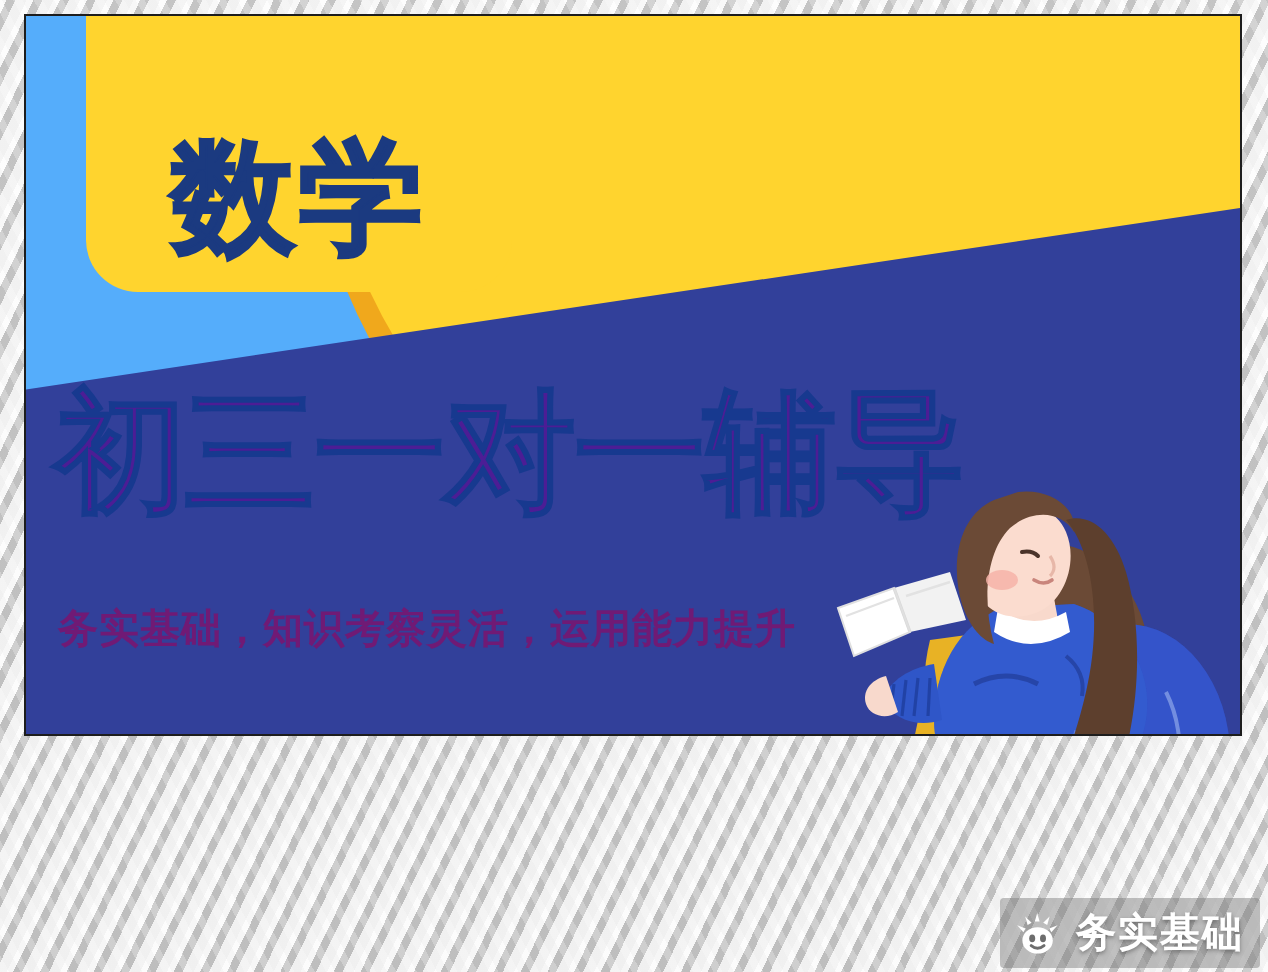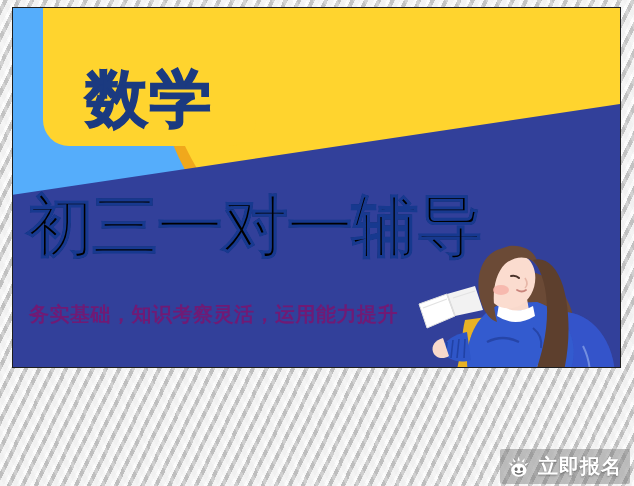--- a/index.html
+++ b/index.html
@@ -82,21 +82,21 @@
     position:absolute; right:-110px; top:120px;
     width:300px; height:300px;
     background:#4a7fe0;
     transform:skewX(-18deg);
     opacity:.55;
   }
   
   .headline {
     position:absolute; left:14px; top:186px;
     font-family:"DejaVu Sans","Liberation Sans",sans-serif;
-    font-size:66px; font-weight:bold; color:#000000;
+    font-size:66px; font-weight:bold; color:#4c1d95;
     letter-spacing:-1px; line-height:1;
     white-space:nowrap;
     -webkit-text-stroke:1px #17398f;
   }
   
   .subtitle {
     position:absolute; left:16px; top:293px;
     font-family:"DejaVu Sans","Liberation Sans",sans-serif;
     font-size:20px; font-weight:bold; color:#701a75;
     letter-spacing:.5px; white-space:nowrap;
@@ -228,16 +228,16 @@
           <path d="M17.8 2.2 l-1.2 4.3 l-2-1.1 z"></path>
           <path d="M1.6 6.6 l4.2 1.6 l-1.1 1.9 z"></path>
           <path d="M21.8 6.6 l-3.1 3.5 l-1.1 -1.9 z"></path>
         </g>
         <ellipse cx="11.8" cy="14.2" rx="7.6" ry="6.6" fill="#ffffff"></ellipse>
         <ellipse cx="9.1" cy="13.2" rx="1.5" ry="1.9" fill="#6d6d6d"></ellipse>
         <ellipse cx="14.5" cy="13.2" rx="1.5" ry="1.9" fill="#6d6d6d"></ellipse>
         <path d="M8.6 16.8 q3.2 2.6 6.4 0" stroke="#6d6d6d" stroke-width="1.5" fill="none" stroke-linecap="round"></path>
       </svg>
     </span>
-    <span class="wm-txt">立即报名</span>
+    <span class="wm-txt">务实基础</span>
   </div>
 
 </div>
 
 </body></html>

